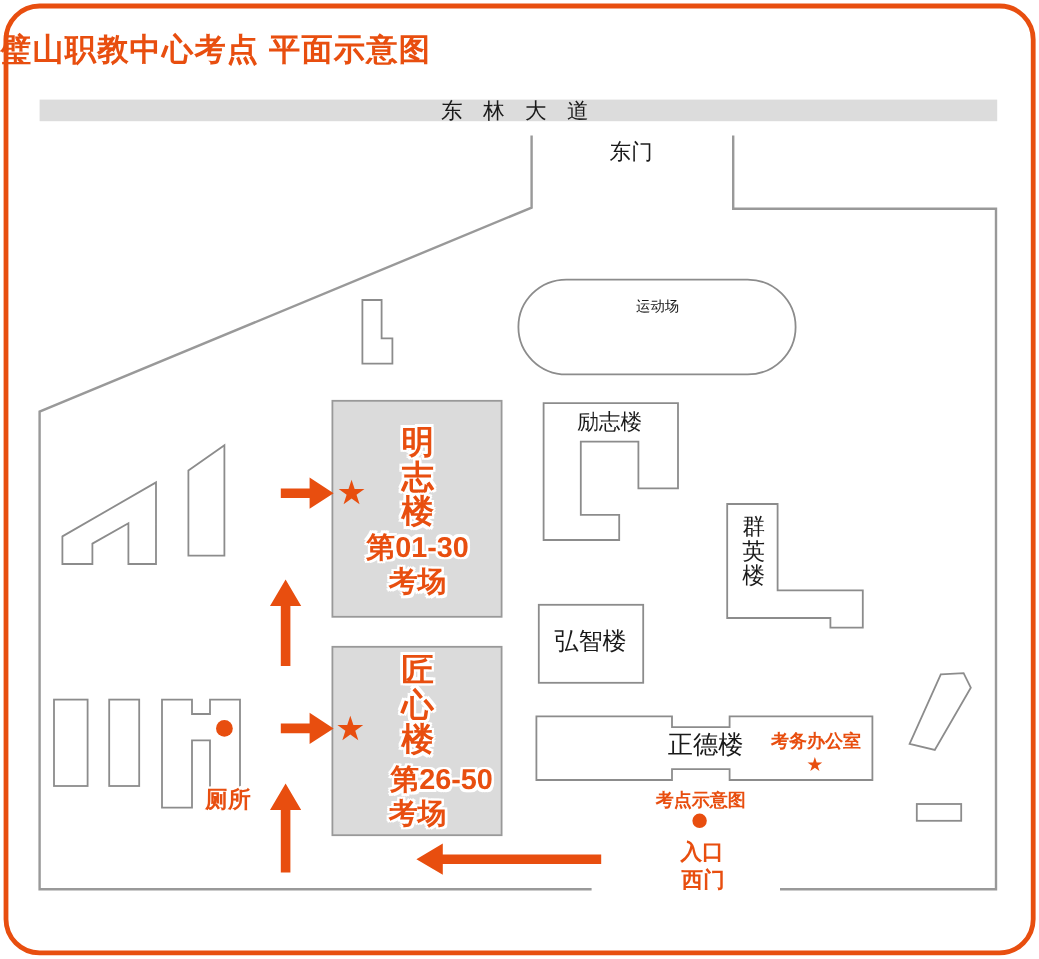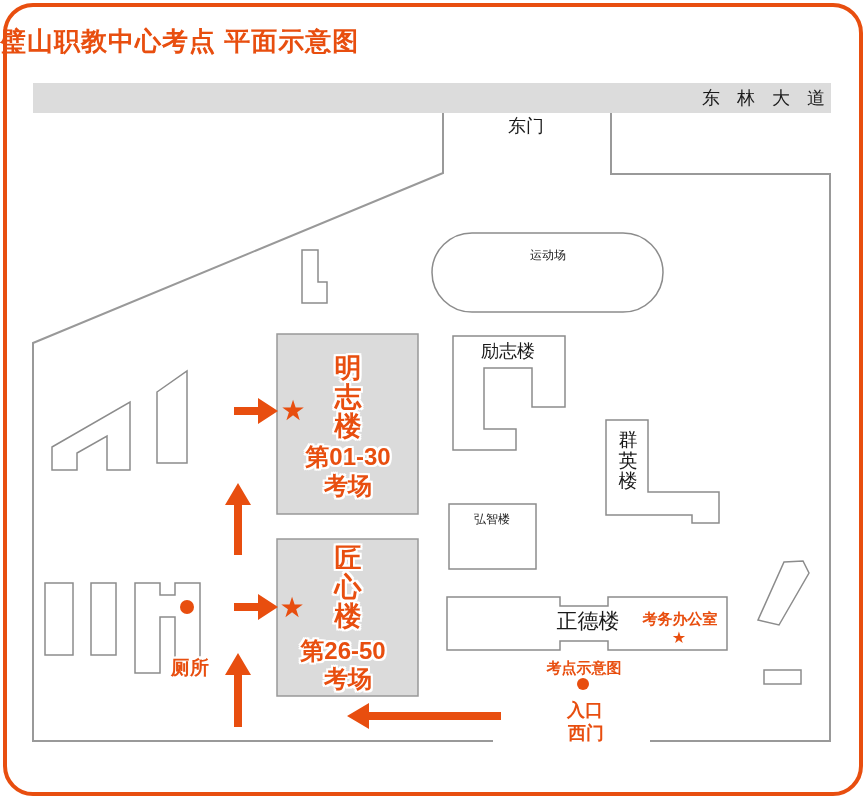--- a/index.html
+++ b/index.html
@@ -6,22 +6,22 @@
   #stage{
     position:relative;width:866px;height:799px;background:#fff;
     font-family:"Liberation Sans","DejaVu Sans",sans-serif;overflow:hidden;
   }
   .frame{
     position:absolute;left:3px;top:3px;right:3px;bottom:3px;
     border:4px solid var(--accent);border-radius:30px;pointer-events:none;
   }
   svg.layer{position:absolute;left:0;top:0;}
   .road{
-    position:absolute;left:33px;width:798px;height:30px;background:#DCDCDC;
-    display:flex;align-items:center;justify-content:flex-end;
+    position:absolute;left:33px;width:798px;height:18px;background:#DCDCDC;
+    display:flex;align-items:center;justify-content:center;
     font-size:18px;color:#1a1a1a;letter-spacing:6px;font-weight:500;
   }
   .lbl{position:absolute;transform:translate(-50%,-50%);white-space:nowrap;
        color:#1a1a1a;text-align:center;line-height:1.1;}
   .vert{white-space:normal;word-break:break-all;line-height:1.08;}
   .accent{color:var(--accent);font-weight:bold;}
   .halo{text-shadow:-2px -2px 0 #fff,2px -2px 0 #fff,-2px 2px 0 #fff,2px 2px 0 #fff,
         0 -2px 0 #fff,0 2px 0 #fff,-2px 0 0 #fff,2px 0 0 #fff;}
   .title{
     position:absolute;left:0;top:24px;width:100%;text-align:left;
@@ -67,34 +67,34 @@
   <div class="road" style="top:83px;">
     <span>东 林 大 道</span>
   </div>
 
   <div class="title">璧山职教中心考点 平面示意图</div>
 
   <div class="lbl" style="left:526px;top:127px;font-size:18px;">东门</div>
   <div class="lbl" style="left:548px;top:256px;font-size:12px;">运动场</div>
   <div class="lbl" style="left:508px;top:352px;font-size:18px;">励志楼</div>
   <div class="lbl vert" style="left:628px;top:461px;font-size:19px;width:22px;">群英楼</div>
-  <div class="lbl" style="left:492px;top:520px;font-size:12px;">弘智楼</div>
+  <div class="lbl" style="left:492px;top:535px;font-size:20px;">弘智楼</div>
   <div class="lbl" style="left:588px;top:621px;font-size:21px;">正德楼</div>
 
   <div class="lbl accent" style="left:680px;top:619px;font-size:15px;">考务办公室</div>
   <div class="lbl accent" style="left:679px;top:638px;font-size:16px;">★</div>
   <div class="lbl accent" style="left:584px;top:668px;font-size:15px;">考点示意图</div>
   <div class="lbl accent" style="left:585px;top:711px;font-size:18px;">入口</div>
   <div class="lbl accent" style="left:586px;top:734px;font-size:18px;">西门</div>
   <div class="lbl accent halo" style="left:190px;top:624px;font-size:19px;margin-top:44px;">厕所</div>
 
   <div class="lbl vert accent halo" style="left:348px;top:398px;font-size:27px;width:30px;">明志楼</div>
   <div class="lbl accent" style="left:293px;top:411px;font-size:28px;">★</div>
   <div class="lbl accent halo" style="left:348px;top:457px;font-size:24px;">第01-30</div>
   <div class="lbl accent halo" style="left:348px;top:486px;font-size:24px;">考场</div>
 
   <div class="lbl vert accent halo" style="left:348px;top:588px;font-size:27px;width:30px;">匠心楼</div>
   <div class="lbl accent" style="left:292px;top:608px;font-size:28px;">★</div>
-  <div class="lbl accent halo" style="left:343px;top:651px;font-size:24px;">第26-50</div>
+  <div class="lbl accent halo" style="left:368px;top:651px;font-size:24px;">第26-50</div>
   <div class="lbl accent halo" style="left:348px;top:679px;font-size:24px;">考场</div>
 
   <div class="frame"></div>
 </div>
 
 </body></html>

